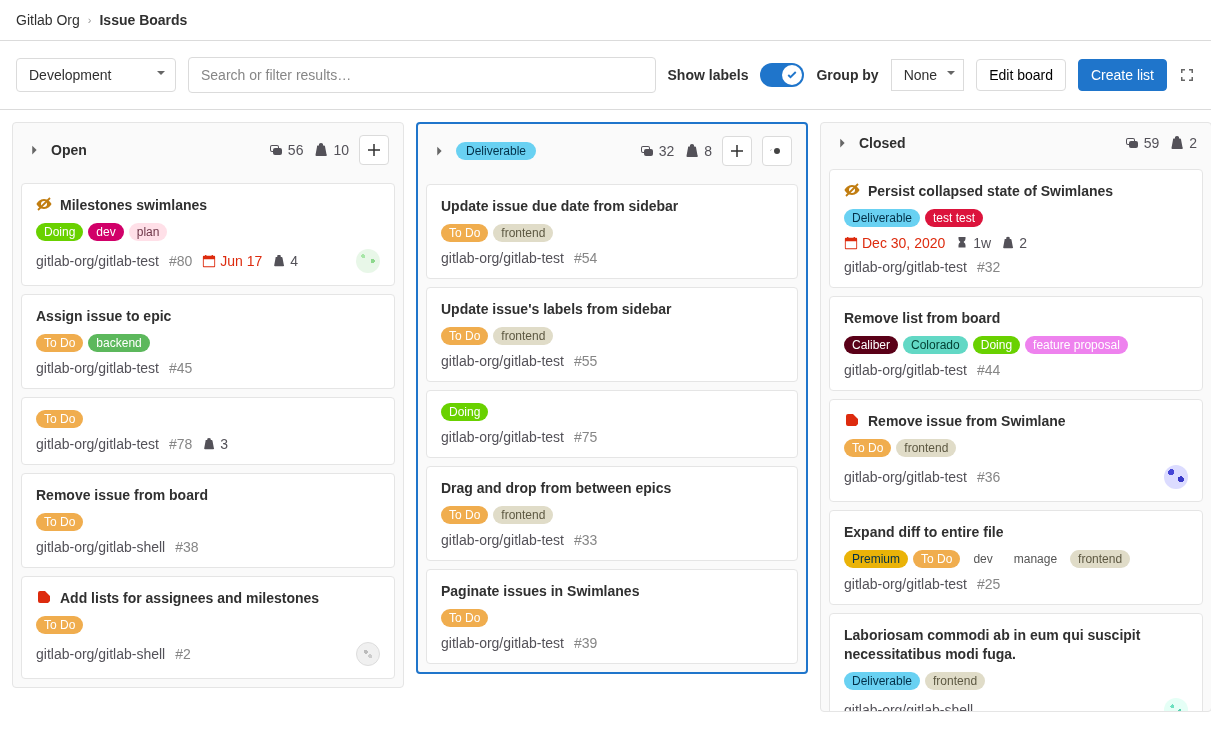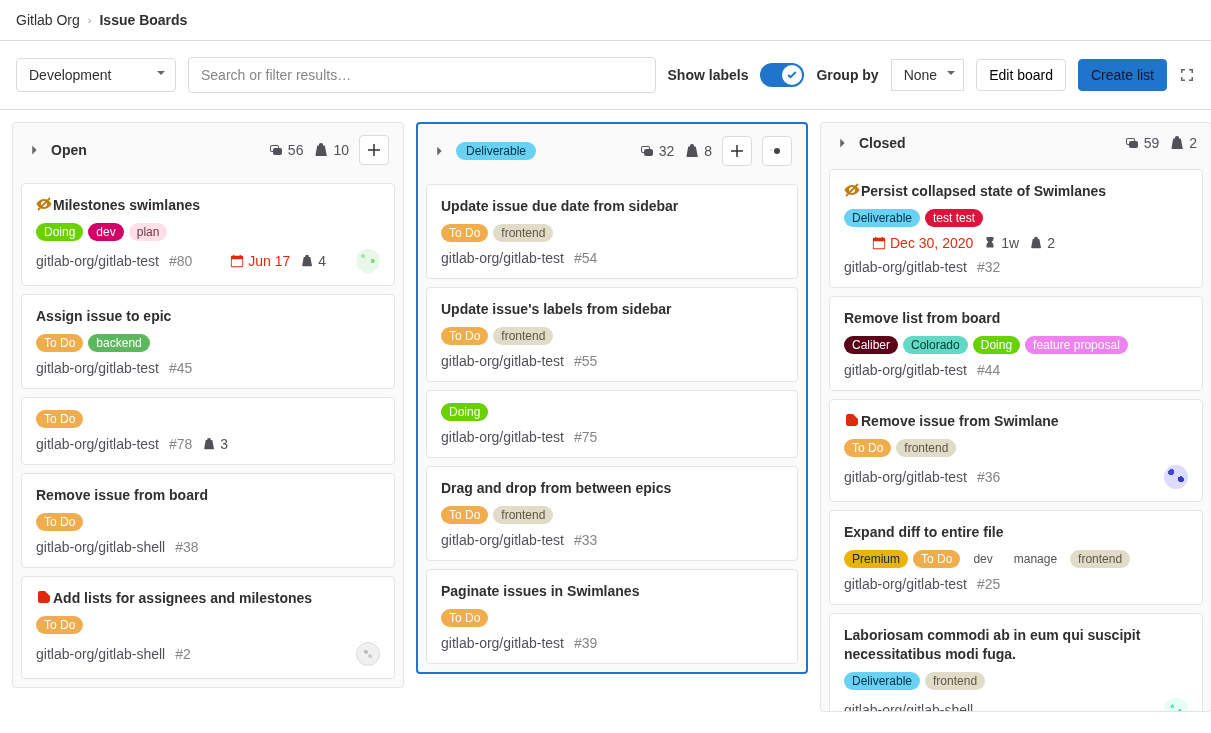--- a/index.html
+++ b/index.html
@@ -14,50 +14,50 @@
 .board-select { position: relative; border: 1px solid #dbdbdb; border-radius: 4px; padding: 8px 28px 8px 12px; min-width: 160px; cursor: pointer; }
 .board-select::after { content: ""; position: absolute; right: 10px; top: 50%; transform: translateY(-50%); border: 4px solid transparent; border-top-color: #666; }
 .search-input { flex: 1; border: 1px solid #dbdbdb; border-radius: 4px; padding: 9px 12px; font-size: 14px; }
 .search-input::placeholder { color: #868686; }
 .toolbar-label { font-weight: 600; color: #303030; }
 .toggle { width: 44px; height: 24px; background: #1f75cb; border-radius: 12px; position: relative; cursor: pointer; }
 .toggle-knob { position: absolute; right: 2px; top: 2px; width: 20px; height: 20px; background: #fff; border-radius: 50%; display: flex; align-items: center; justify-content: center; color: #1f75cb; }
 .groupby-select { position: relative; border: 1px solid #dbdbdb; border-radius: 0; padding: 7px 26px 7px 12px; cursor: pointer; }
 .groupby-select::after { content: ""; position: absolute; right: 8px; top: 50%; transform: translateY(-50%); border: 4px solid transparent; border-top-color: #666; }
 .btn { border: 1px solid #dbdbdb; border-radius: 4px; padding: 7px 12px; background: #fff; cursor: pointer; font-size: 14px; }
-.btn-primary { background: #1f75cb; color: #0f172a; border-color: #1f75cb; }
+.btn-primary { background: #1f75cb; color: #ffffff; border-color: #1f75cb; }
 .expand-icon { width: 16px; height: 16px; cursor: pointer; color: #666; }
 
 .board { display: flex; gap: 12px; padding: 12px; align-items: flex-start; }
 .list { width: 392px; background: #fafafa; border: 1px solid #e5e5e5; border-radius: 4px; display: flex; flex-direction: column; max-height: 590px; flex-shrink: 0; }
 .list.focused { border: 2px solid #1f75cb; }
 .list-header { padding: 12px 14px; display: flex; align-items: center; gap: 10px; justify-content: space-between; }
 .list-title { font-weight: 600; flex: 0 0 auto; }
 .list-title-label { display: inline-block; background: #69d1f2; color: #033149; border-radius: 12px; padding: 2px 10px; font-size: 12px; font-weight: 500; }
 .spacer { flex: 1; }
 .count { display: flex; align-items: center; gap: 4px; color: #535158; font-size: 14px; }
 .count svg { width: 16px; height: 16px; }
 .chevron { width: 14px; height: 14px; color: #666; cursor: pointer; }
 .icon-btn { border: 1px solid #dbdbdb; background: #fff; border-radius: 4px; width: 30px; height: 30px; display: flex; align-items: center; justify-content: center; cursor: pointer; color: #303030; }
 .icon-btn svg { width: 16px; height: 16px; }
 
 .cards { padding: 6px 8px 8px; overflow-y: auto; display: flex; flex-direction: column; gap: 8px; }
 .card { background: #fff; border: 1px solid #e5e5e5; border-radius: 4px; padding: 12px 14px; display: flex; flex-direction: column; gap: 8px; }
-.card-title-row { display: flex; align-items: flex-start; gap: 1px; }
+.card-title-row { display: flex; align-items: flex-start; gap: 8px; }
 .card-title { font-weight: 600; font-size: 14px; color: #303030; line-height: 1.35; }
 .confidential-icon, .blocked-icon { flex: 0 0 auto; color: #c17d10; }
 .blocked-icon { color: #dd2b0e; }
 .confidential-icon svg, .blocked-icon svg { width: 16px; height: 16px; }
 .labels-row { display: flex; flex-wrap: wrap; gap: 5px; }
 .label { border-radius: 10px; padding: 1px 8px; font-size: 12px; line-height: 16px; white-space: nowrap; }
 .meta-row { display: flex; align-items: center; gap: 10px; color: #535158; font-size: 14px; }
 .meta-row .project { color: #535158; }
 .meta-row .issue-num { color: #868686; }
 .meta-icon { display: inline-flex; align-items: center; gap: 4px; }
-.meta-icon.overdue { color: #dd2b0e; margin-left: 28px; }
+.meta-icon.overdue { color: #dd2b0e; }
 .meta-icon svg { width: 14px; height: 14px; }
 .avatar { width: 24px; height: 24px; border-radius: 50%; margin-left: auto; }
 .avatar.gen1 { background: radial-gradient(circle at 30% 30%, #a8e6a8 2px, transparent 2px), radial-gradient(circle at 70% 50%, #8dd88d 2px, transparent 2px), #e8f7e8; }
 .avatar.gen2 { background: radial-gradient(circle at 40% 40%, #bbb 2px, transparent 2px), radial-gradient(circle at 60% 60%, #ccc 2px, transparent 2px), #f0f0f0; border: 1px solid #ddd; }
 .avatar.gen3 { background: radial-gradient(circle at 30% 30%, #4646d6 3px, transparent 3px), radial-gradient(circle at 70% 60%, #3a3ac8 3px, transparent 3px), #dcdcff; }
 .avatar.gen4 { background: radial-gradient(circle at 35% 35%, #6de0c0 2px, transparent 2px), radial-gradient(circle at 65% 55%, #5ad0b0 2px, transparent 2px), #e5fff6; }
 
 
 .cards::-webkit-scrollbar { width: 10px; }
 .cards::-webkit-scrollbar-thumb { background: #ccc; border-radius: 5px; }

